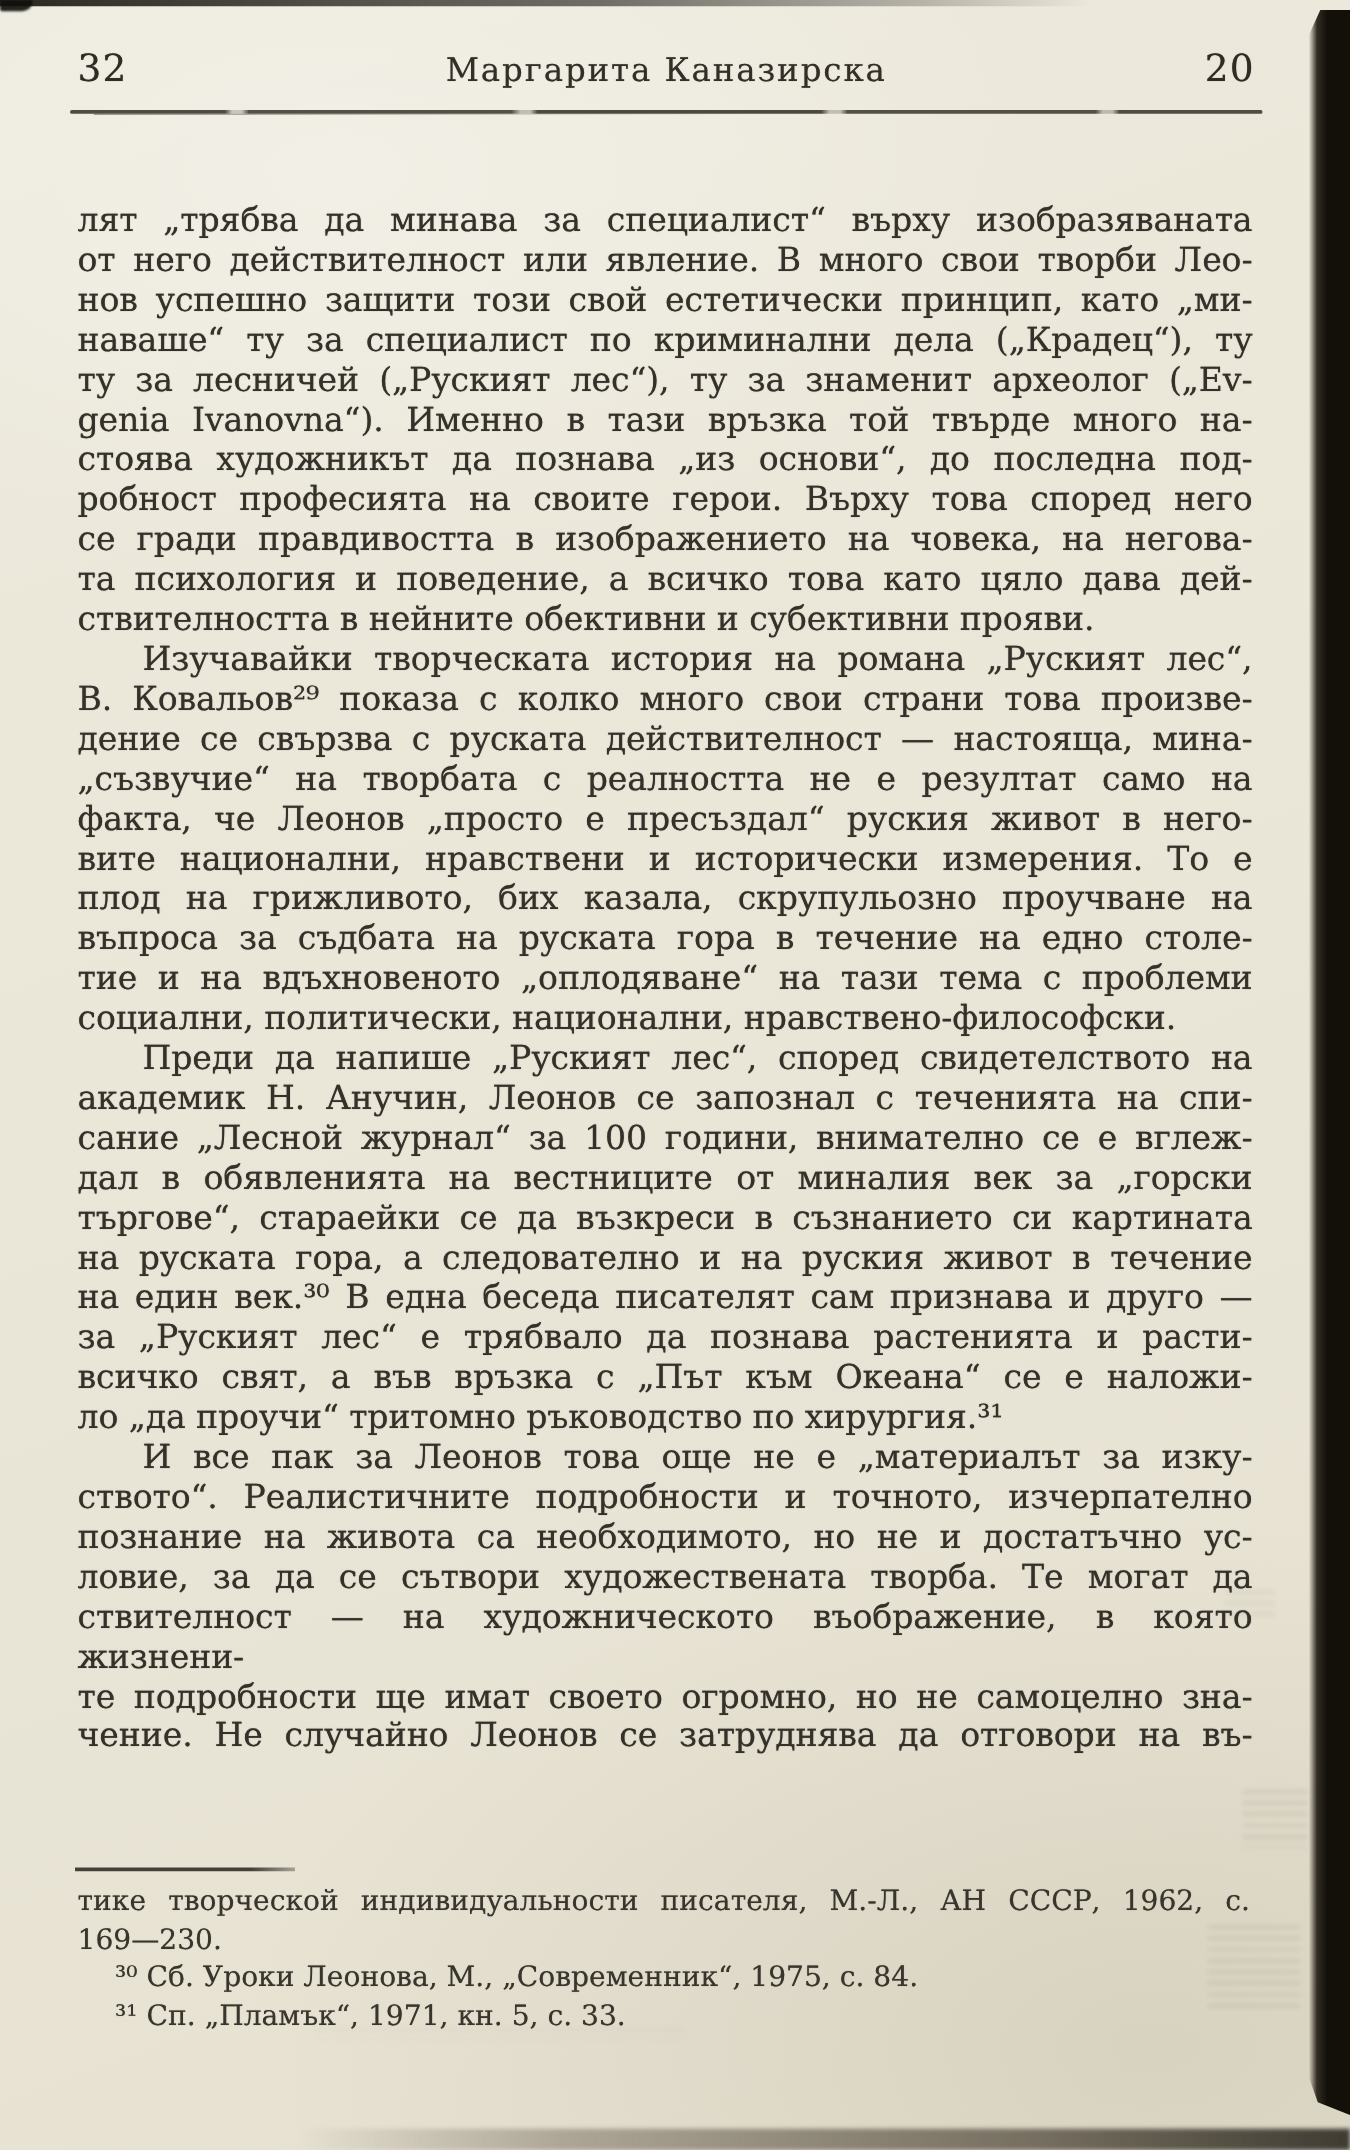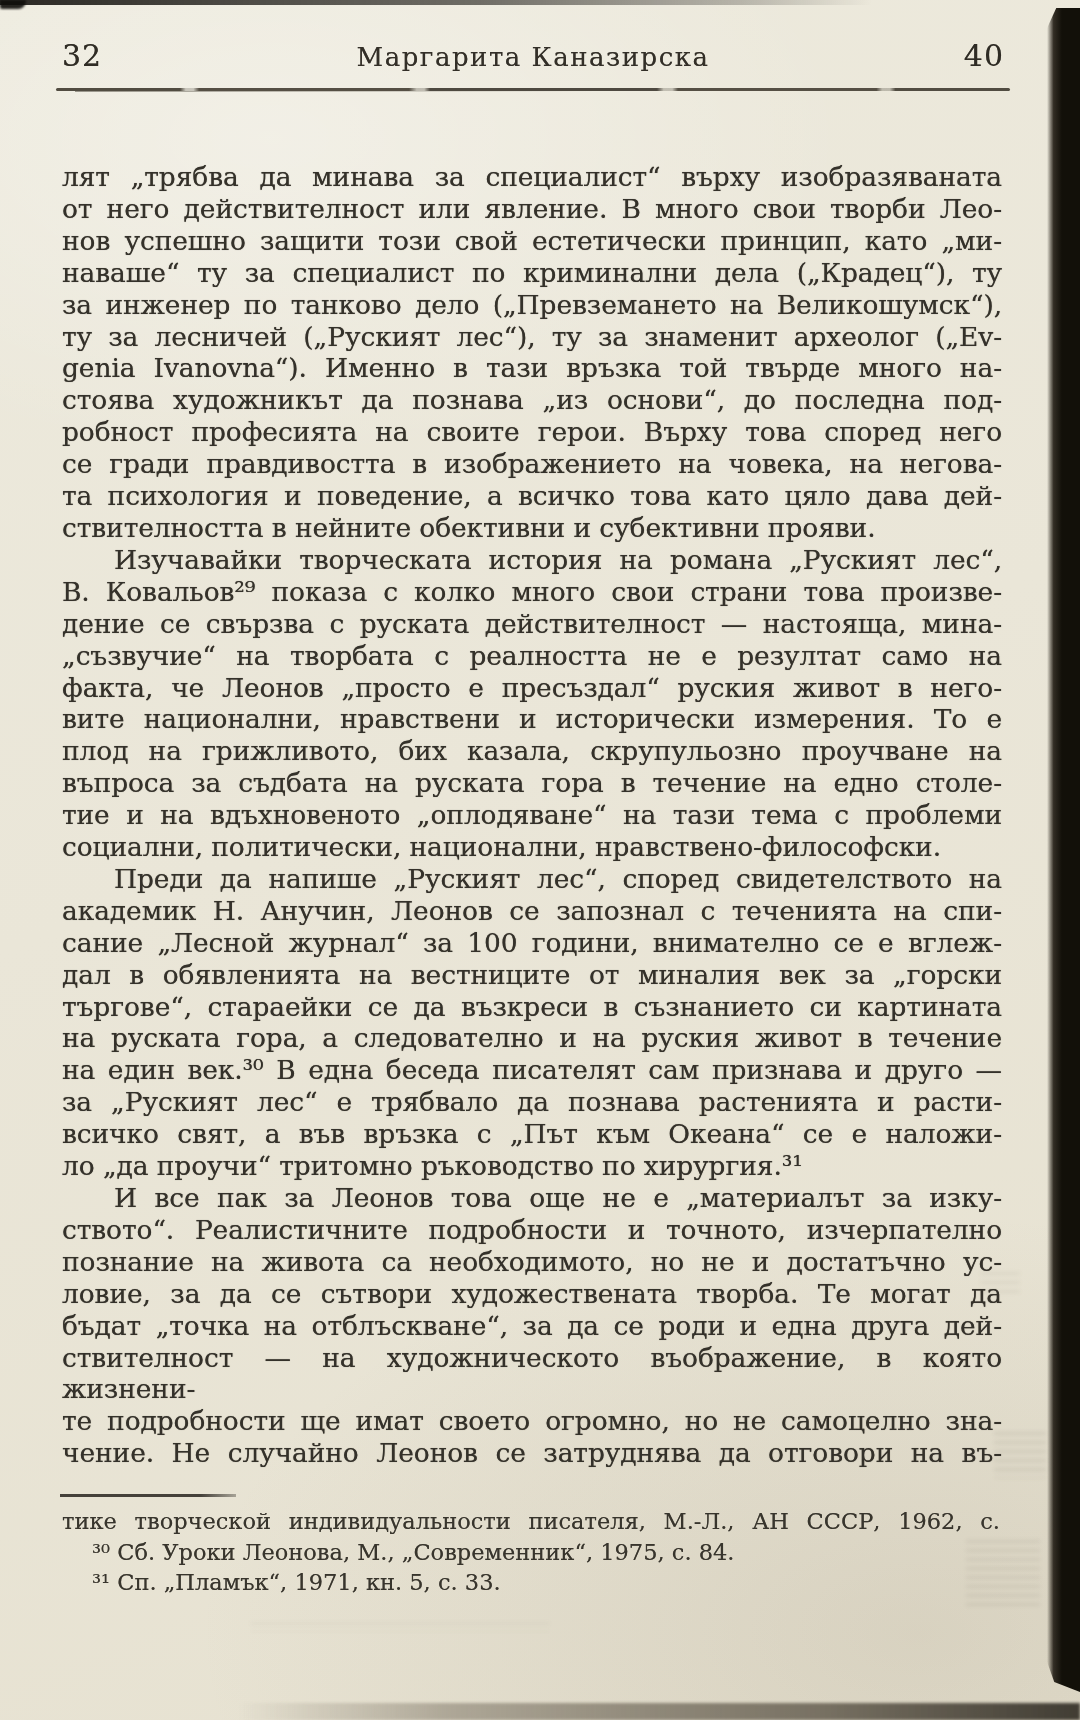--- a/index.html
+++ b/index.html
@@ -103,31 +103,30 @@
   <div class="right-edge-shadow"></div>
   <div class="bottom-edge-shadow"></div>
   <div class="smudge s1"></div>
   <div class="smudge s2"></div>
   <div class="smudge s3"></div>
   <div class="smudge s4"></div>
 
   <div class="header-row">
     <span class="page-num">32</span>
     <span class="running-title">Маргарита Каназирска</span>
-    <span class="page-num">40</span>
+    <span class="page-num">20</span>
   </div>
   <div class="header-rule"></div>
 
   <div class="body-text">
       <div class="paragraph">
         <div class="text-line">лят „трябва да минава за специалист“ върху изобразяваната</div>
         <div class="text-line">от него действителност или явление. В много свои творби Лео-</div>
         <div class="text-line">нов успешно защити този свой естетически принцип, като „ми-</div>
         <div class="text-line">наваше“ ту за специалист по криминални дела („Крадец“), ту</div>
-        <div class="text-line">за инженер по танково дело („Превземането на Великошумск“),</div>
         <div class="text-line">ту за лесничей („Руският лес“), ту за знаменит археолог („Ev-</div>
         <div class="text-line">genia Ivanovna“). Именно в тази връзка той твърде много на-</div>
         <div class="text-line">стоява художникът да познава „из основи“, до последна под-</div>
         <div class="text-line">робност професията на своите герои. Върху това според него</div>
         <div class="text-line">се гради правдивостта в изображението на човека, на негова-</div>
         <div class="text-line">та психология и поведение, а всичко това като цяло дава дей-</div>
         <div class="text-line lastline">ствителността в нейните обективни и субективни прояви.</div>
       </div>
       <div class="paragraph">
         <div class="text-line indent">Изучавайки творческата история на романа „Руският лес“,</div>
@@ -151,31 +150,31 @@
         <div class="text-line">на един век.³⁰ В една беседа писателят сам признава и друго —</div>
         <div class="text-line">за „Руският лес“ е трябвало да познава растенията и расти-</div>
         <div class="text-line">всичко свят, а във връзка с „Път към Океана“ се е наложи-</div>
         <div class="text-line lastline">ло „да проучи“ тритомно ръководство по хирургия.³¹</div>
       </div>
       <div class="paragraph">
         <div class="text-line indent">И все пак за Леонов това още не е „материалът за изку-</div>
         <div class="text-line">ството“. Реалистичните подробности и точното, изчерпателно</div>
         <div class="text-line">познание на живота са необходимото, но не и достатъчно ус-</div>
         <div class="text-line">ловие, за да се сътвори художествената творба. Те могат да</div>
-        <div class="text-line">бъдат „точка на отблъскване“, за да се роди и една друга дей-</div>
         <div class="text-line">ствителност — на художническото въображение, в която жизнени-</div>
         <div class="text-line">те подробности ще имат своето огромно, но не самоцелно зна-</div>
         <div class="text-line">чение. Не случайно Леонов се затруднява да отговори на въ-</div>
       </div>
     </div>
 
   <div class="footnote-sep"></div>
   <div class="footnotes">
       <div class="footnote">
         <div class="fn-line">тике творческой индивидуальности писателя, М.-Л., АН СССР, 1962, с.</div>
+        <div class="fn-line lastline">169—230.</div>
       </div>
       <div class="footnote">
         <div class="fn-line indent lastline">³⁰ Сб. Уроки Леонова, М., „Современник“, 1975, с. 84.</div>
       </div>
       <div class="footnote">
         <div class="fn-line indent lastline">³¹ Сп. „Пламък“, 1971, кн. 5, с. 33.</div>
       </div>
     </div>
 
 </div>

